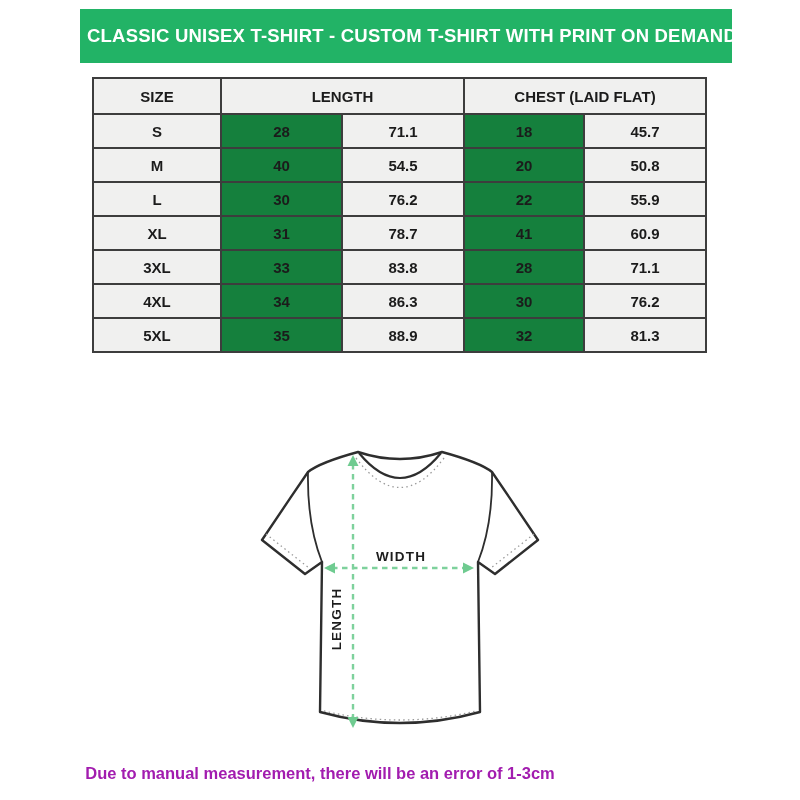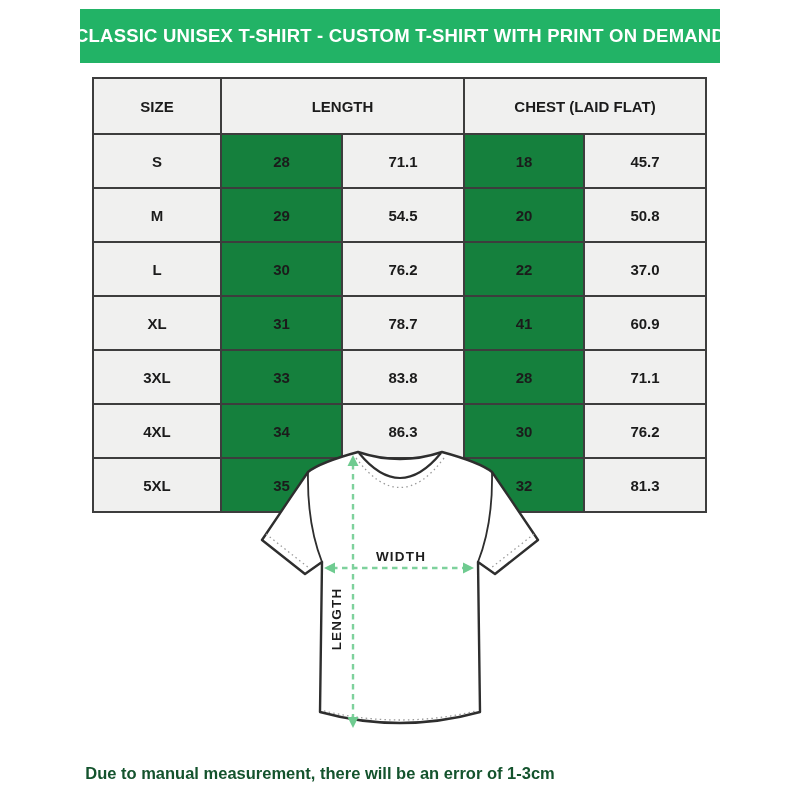--- a/index.html
+++ b/index.html
@@ -7,45 +7,45 @@
     width:800px; height:800px;
     background:#ffffff;
     font-family:"Liberation Sans", sans-serif;
     position:relative;
     overflow:hidden;
   }
   .banner {
     position:absolute; left:80px; top:9px;
     width:640px; height:54px;
     background:#22b366;
-    display:flex; align-items:center; justify-content:center;
+    display:flex; align-items:center; justify-content:center;padding-left:12px;
   }
   .banner-title {
     color:#ffffff; font-size:18.5px; font-weight:bold;
     letter-spacing:0.2px; white-space:nowrap; margin:0;
   }
   table.size-chart {
     position:absolute; left:92px; top:77px;
     border-collapse:collapse; table-layout:fixed;
   }
   .size-chart th, .size-chart td {
     border:2px solid #3d3d3d;
     text-align:center; vertical-align:middle;
     font-weight:bold; color:#1b1b1b;
-    padding:10px;
+    padding:0;
   }
   .size-chart thead th { height:34px; font-size:15px; background:#f0f0ef; }
   .size-chart tbody td { height:32px; font-size:15px; }
   .c-gray  { background:#f0f0ef; }
   .c-white { background:#15803d; }
   .tshirt-svg { position:absolute; left:245px; top:435px; }
   .note {
     position:absolute; left:0; top:764px; width:640px;
     text-align:center;
-    color:#14532d; font-size:16.5px; font-weight:bold;
+    color:#a21caf; font-size:16.5px; font-weight:bold;
   }
 </style>
 </head>
 <body>
 
 <div class="banner">
   <h1 class="banner-title">CLASSIC UNISEX T-SHIRT - CUSTOM T-SHIRT WITH PRINT ON DEMAND</h1>
 </div>
 
 <table class="size-chart">
@@ -66,31 +66,31 @@
   <tbody>
     <tr>
       <td class="c-gray">S</td>
       <td class="c-white">28</td>
       <td class="c-gray">71.1</td>
       <td class="c-white">18</td>
       <td class="c-gray">45.7</td>
     </tr>
     <tr>
       <td class="c-gray">M</td>
-      <td class="c-white">29</td>
+      <td class="c-white">40</td>
       <td class="c-gray">54.5</td>
       <td class="c-white">20</td>
       <td class="c-gray">50.8</td>
     </tr>
     <tr>
       <td class="c-gray">L</td>
       <td class="c-white">30</td>
       <td class="c-gray">76.2</td>
       <td class="c-white">22</td>
-      <td class="c-gray">37.0</td>
+      <td class="c-gray">55.9</td>
     </tr>
     <tr>
       <td class="c-gray">XL</td>
       <td class="c-white">31</td>
       <td class="c-gray">78.7</td>
       <td class="c-white">41</td>
       <td class="c-gray">60.9</td>
     </tr>
     <tr>
       <td class="c-gray">3XL</td>

